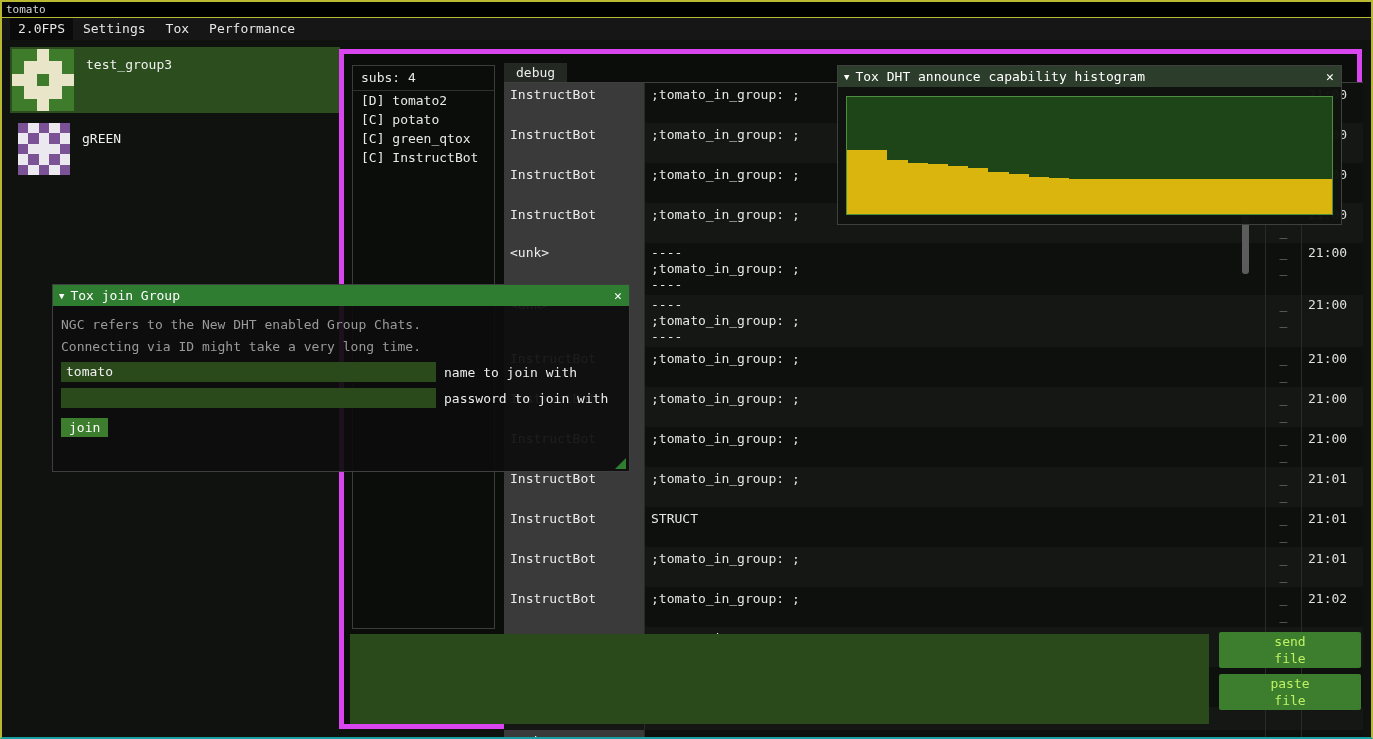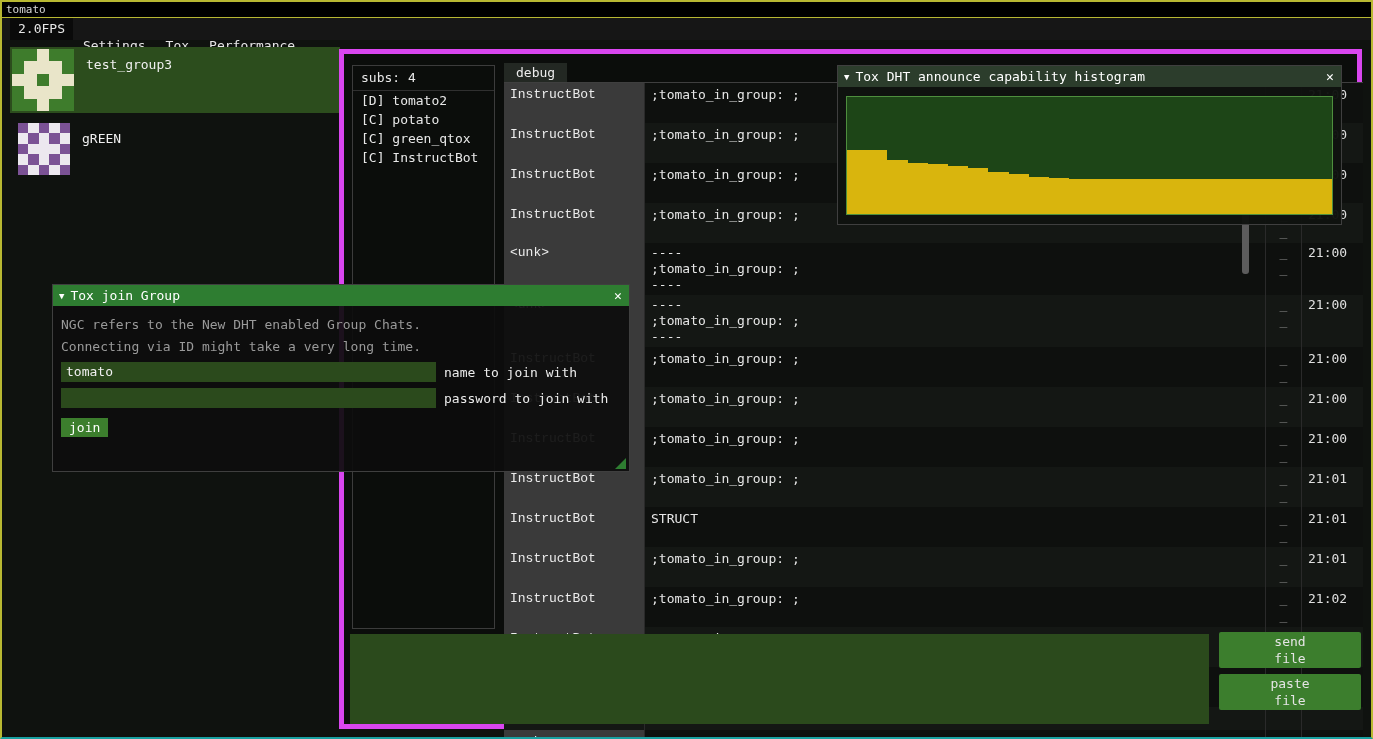--- a/index.html
+++ b/index.html
@@ -9,21 +9,21 @@
     position:relative; width:1373px; height:739px; overflow:hidden;
     background:#0f120f;
     border:2px solid #b8b832; border-bottom:2px solid #18a0a0;
   }
   
   .titlebar { height:16px; background:#000; color:#d8d8d8; font-size:11px;
     line-height:15px; padding-left:4px; border-bottom:1px solid #b8b832; }
   .menubar { height:22px; background:#161616; display:flex; align-items:stretch;
     color:#e6e6e6; padding-left:8px; }
   .fps { background:#0a0a0a; padding:3px 8px; }
-  .menu-item { padding:20px 10px; cursor:default;text-align:center; }
+  .menu-item { padding:3px 10px; cursor:default;text-align:center; }
   .menu-item:first-of-type { margin-left:14px; }
   
   .group-list { position:absolute; left:8px; top:45px; width:330px; }
   .group-item { display:flex; align-items:flex-start; margin-bottom:8px; min-height:65px; }
   .group-item.selected { background:#2c4d1d; }
   .group-item .avatar { margin:2px; flex:0 0 auto; }
   .group-item.second .avatar { margin-left:8px; }
   .group-label { margin-left:10px; padding-top:10px; color:#f0f0f0; }
   
   .chat-window { position:absolute; left:337px; top:47px; width:1023px; height:680px;
@@ -35,35 +35,35 @@
   .tabbar { position:absolute; left:160px; top:9px; width:859px; height:20px;
     border-bottom:1px solid #3f3f3f; }
   .tab { display:inline-block; padding:2px 12px; background:#232823; color:#ececec; }
   
   .chat-table { position:absolute; left:160px; top:29px; width:859px; }
   .chat-row { display:flex; align-items:stretch; min-height:23px; }
   .chat-row:nth-child(odd) { background:#0e100e; }
   .chat-row:nth-child(even){ background:#141714; }
   .cell { padding:3px 6px; line-height:17px; }
   .cell.name { width:140px; background:#3a3a3a; color:#ececec; flex:0 0 auto;
-    overflow:hidden; white-space:nowrap;font-family:Liberation Mono, monospace; }
+    overflow:hidden; white-space:nowrap; }
   .cell.msg { flex:1 1 auto; color:#e6e6e6; border-left:1px solid #2a2a2a; white-space:pre-line; }
   .cell.flags { width:36px; flex:0 0 auto; color:#8f8f8f; text-align:center;
     border-left:1px solid #2a2a2a; }
   .cell.time { width:62px; flex:0 0 auto; color:#e0e0e0; border-left:1px solid #2a2a2a; }
   .row-multi .cell { padding:2px 6px; line-height:16px; }
   .row-date .cell.name { background:transparent; }
   .row-date .cell.msg { color:#8a8a8a; }
   .scroll-thumb { position:absolute; left:1240px; top:150px; width:7px; height:122px;
     background:#5c5c5c; border-radius:3px; z-index:10; }
   
   .composer-input { position:absolute; left:6px; top:580px; width:859px; height:90px;
     background:#2b4a1c; }
   .file-btn { position:absolute; left:875px; width:142px; height:36px; background:#3c7e2d;
-    color:#e5e5e5; text-align:center; white-space:pre-line; line-height:17px; padding-top:1px;
+    color:#bef264; text-align:center; white-space:pre-line; line-height:17px; padding-top:1px;
     border-radius:2px; cursor:default; }
   .send-btn { top:578px; }
   .paste-btn { top:620px; }
   
   .win { position:absolute; border:1px solid #3f3f3f; }
   .win-title { height:21px; display:flex; align-items:center; color:#fff; }
   .win-collapse { margin:0 6px; font-size:9px; }
   .win-name { flex:1 1 auto; }
   .win-close { width:22px; text-align:center; font-size:13px; cursor:default; }
   .join-window { left:50px; top:282px; width:578px; height:188px; z-index:40;

